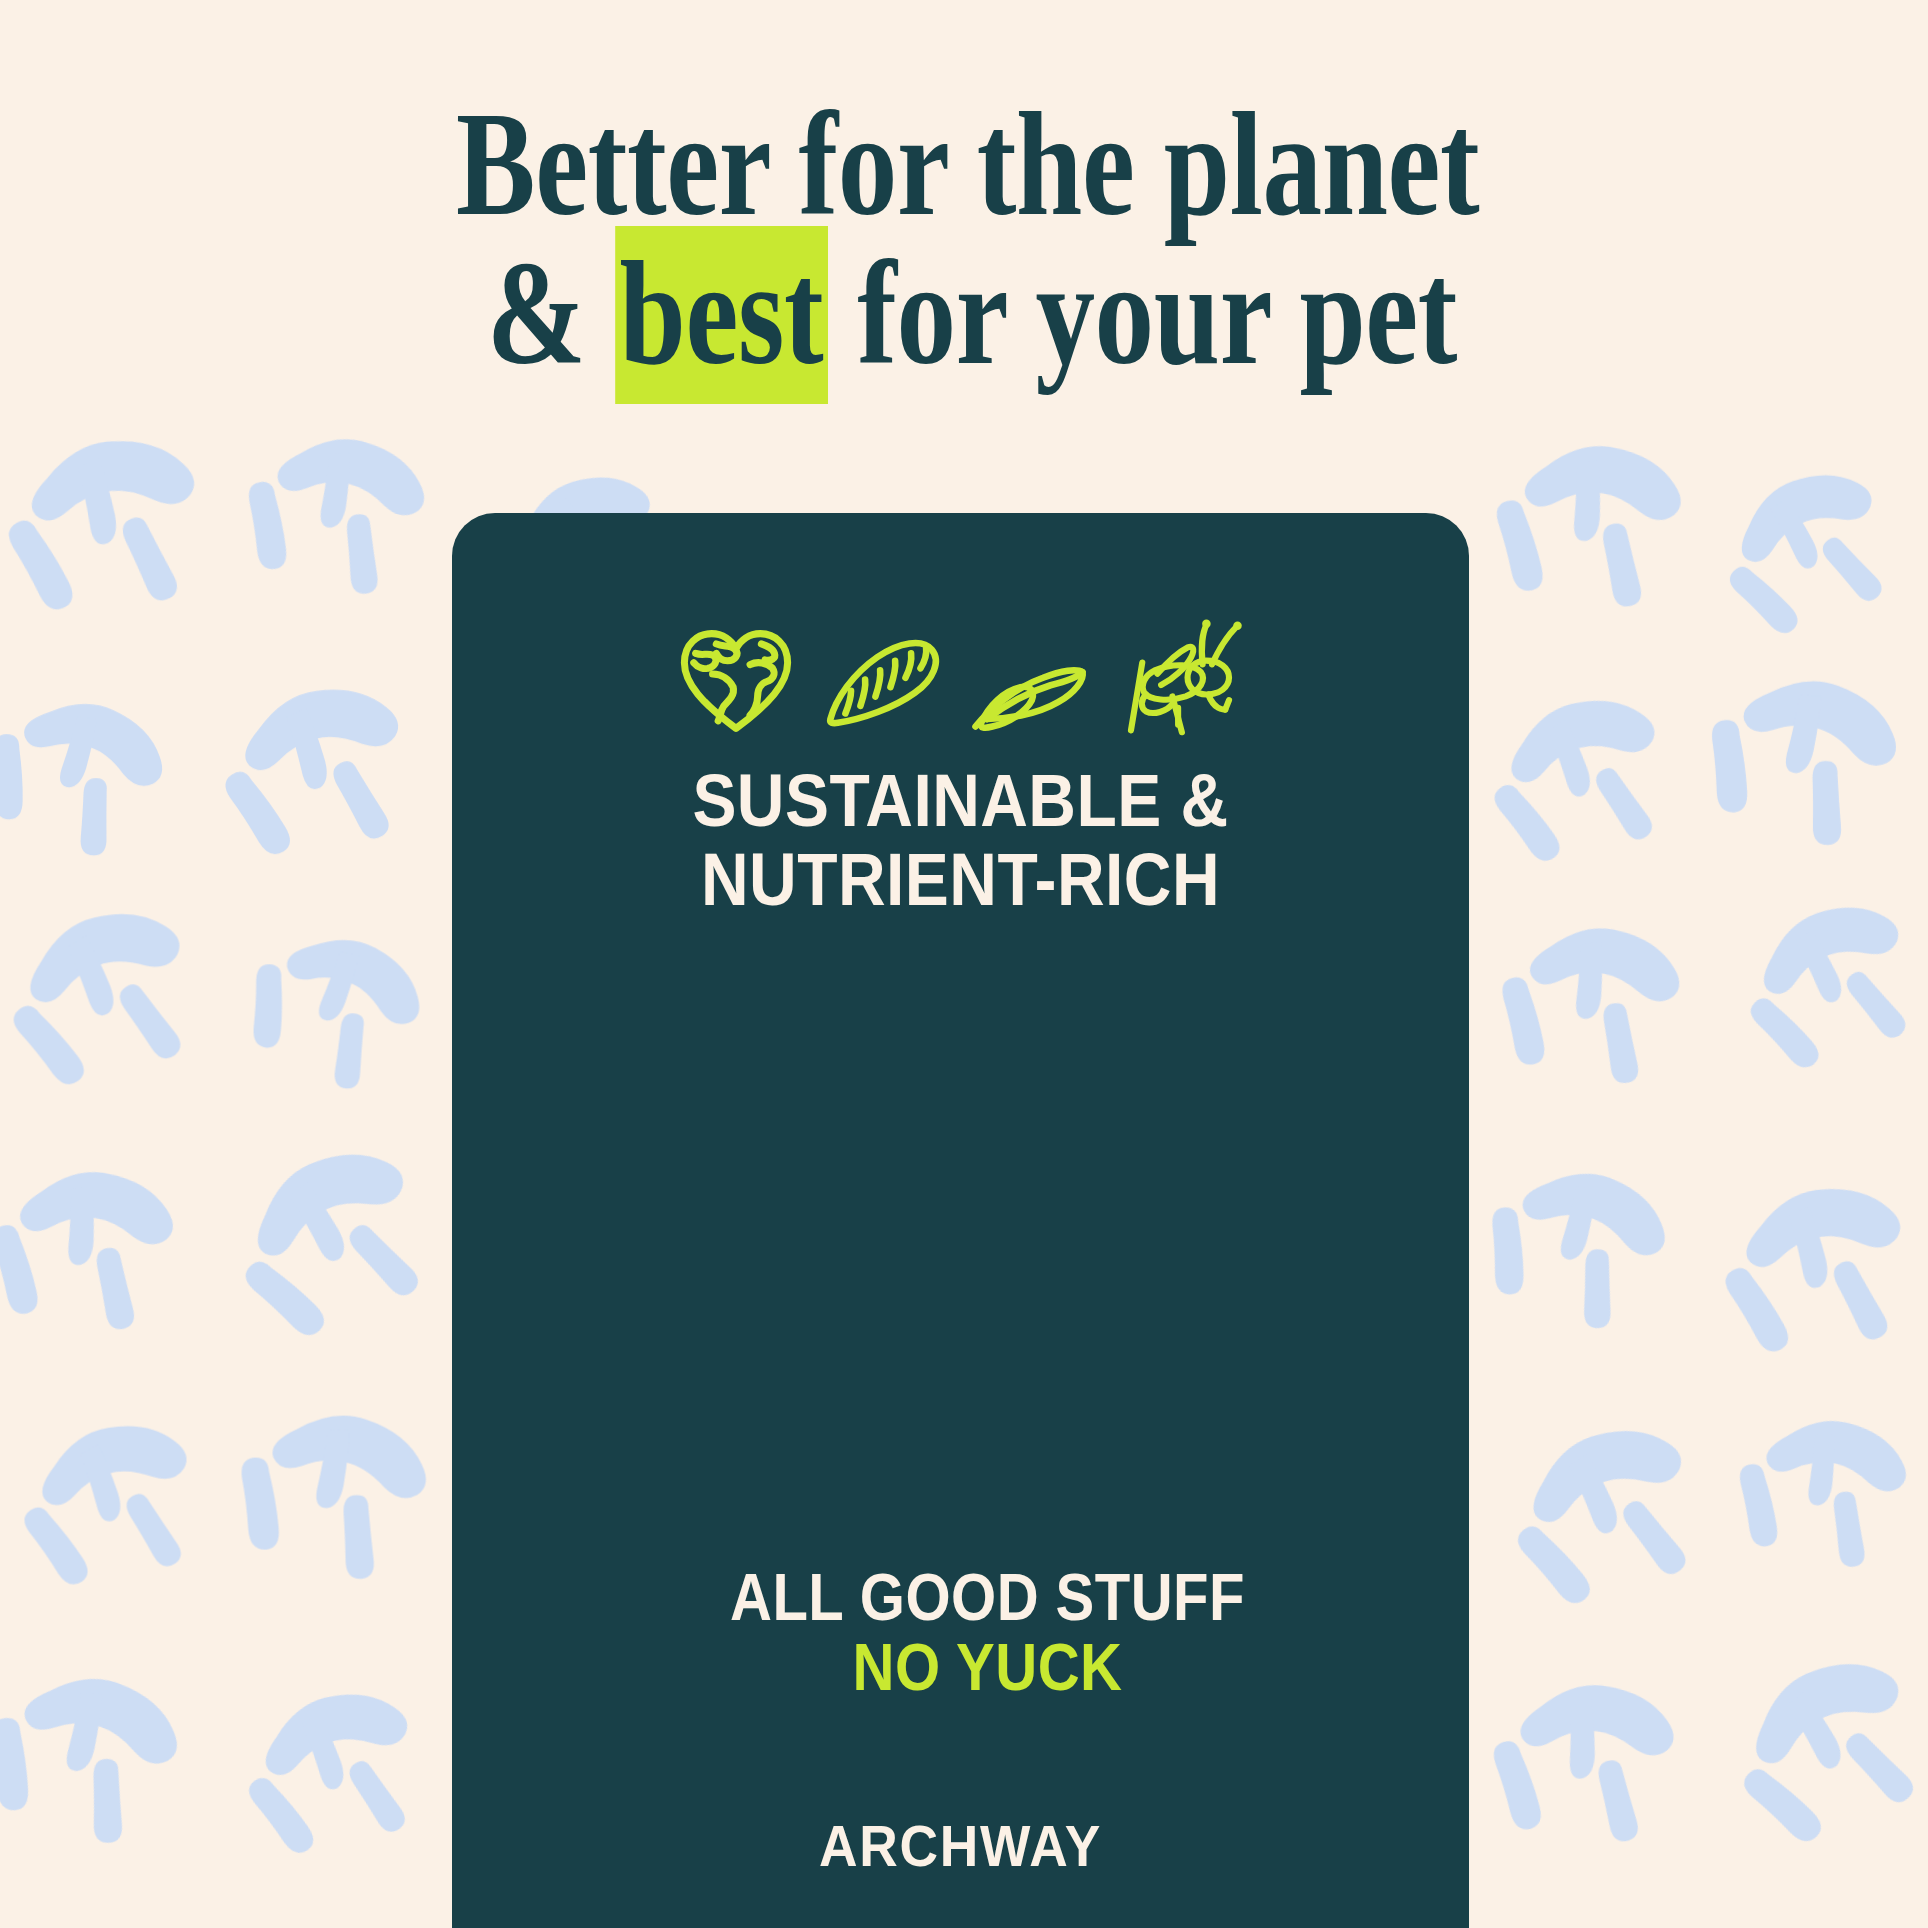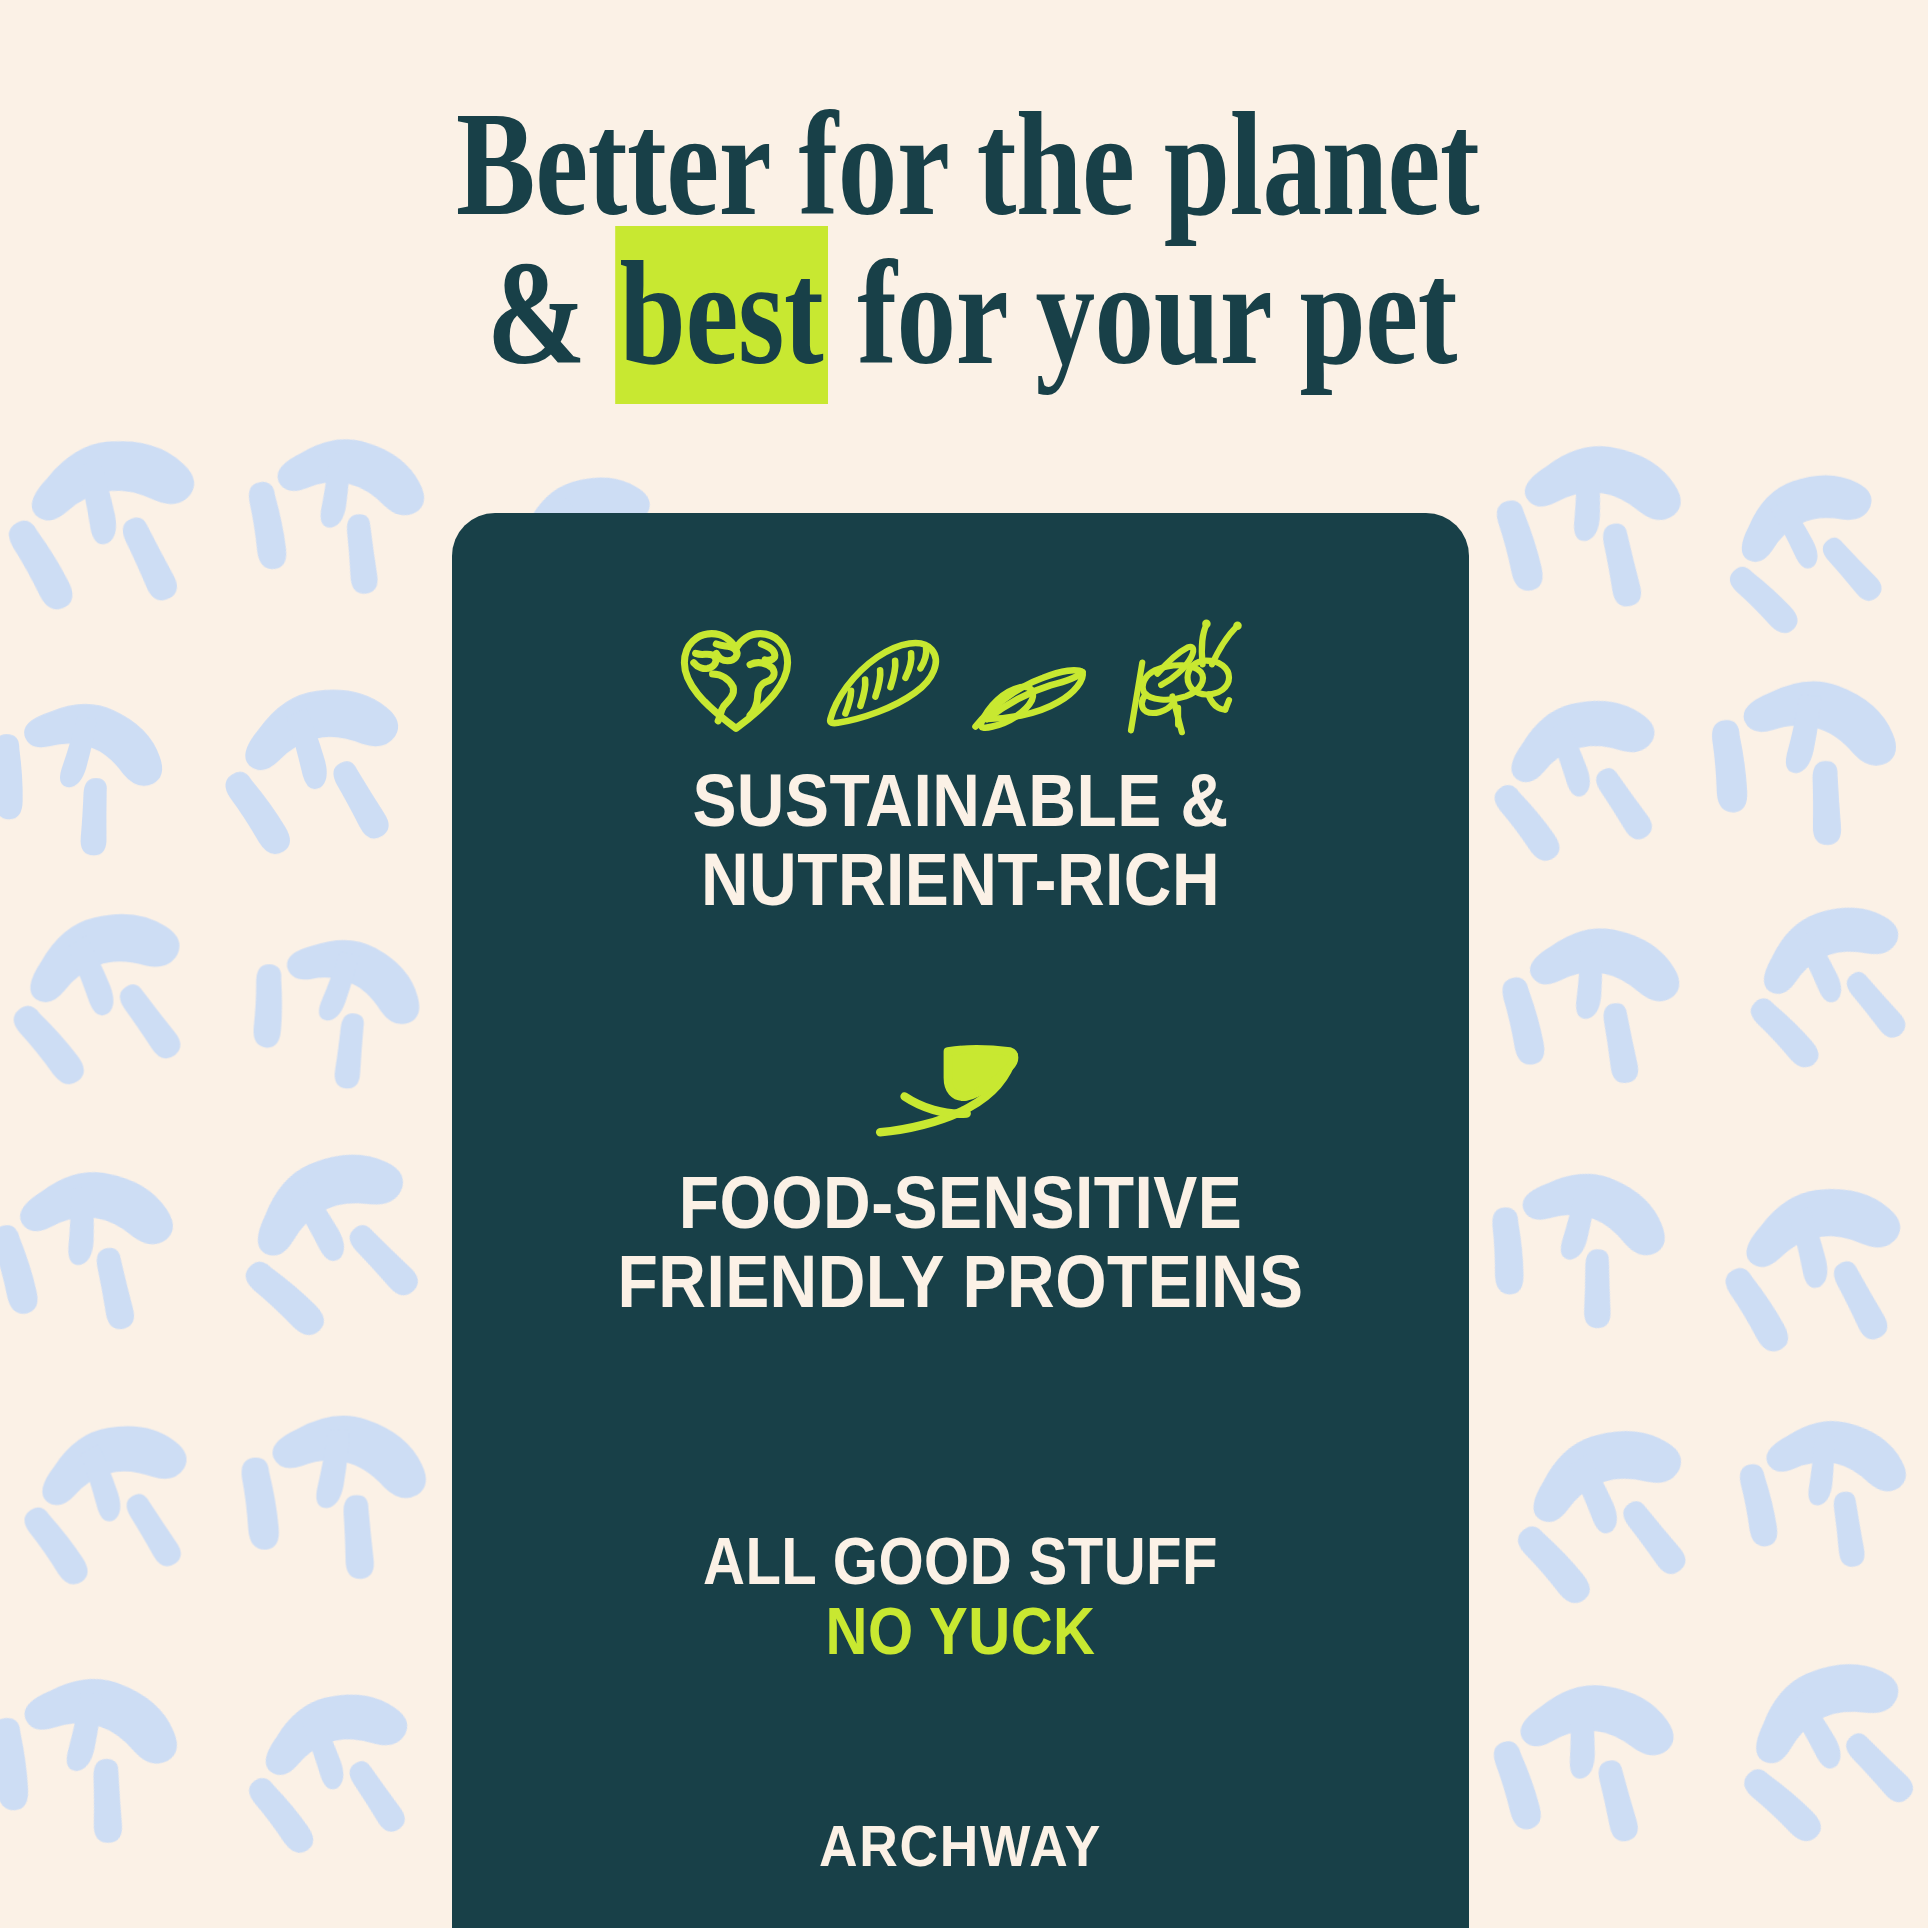--- a/index.html
+++ b/index.html
@@ -77,21 +77,21 @@
 
   
   .benefit {
     position: absolute;
     left: 0;
     width: 100%;
     text-align: center;
   }
   #benefit-0 { top: 77px; }
   #benefit-1 { top: 499px; }
-  #benefit-2 { top: 990px; }
+  #benefit-2 { top: 1026px; padding-left: 27px; }
 
   .icon-row {
     display: flex;
     justify-content: center;
     align-items: flex-end;
     gap: 24.5px;
     height: 124px;
   }
   .icon-row.single { gap: 0; height: 104px; }
 
@@ -232,35 +232,20 @@
           </g>
         </svg>
 
       </div>
       <div class="benefit-text">
         <span class="line">SUSTAINABLE &amp;</span>
         <span class="line">NUTRIENT-RICH</span>
       </div>
     </div>
 
-    <div class="benefit" id="benefit-1">
-      <div class="icon-row single">
-        <svg width="188" height="102" viewBox="0 0 200 108">
-          <g fill="none" stroke="#C8E831" stroke-width="9" stroke-linecap="round" stroke-linejoin="round">
-            <path d="M14 100 C 40 98 78 90 108 74 C 134 60 150 40 156 18"></path>
-            <path d="M40 62 C 58 74 82 82 106 80"></path>
-            <path d="M86 14 C 110 10 136 12 152 14 C 158 16 158 24 152 30 C 140 44 122 58 106 62 C 92 64 86 54 86 42 C 86 30 86 20 86 14 Z" fill="#C8E831"></path>
-          </g>
-        </svg>
-      </div>
-      <div class="benefit-text">
-        <span class="line">FOOD-SENSITIVE</span>
-        <span class="line">FRIENDLY PROTEINS</span>
-      </div>
-    </div>
 
     <div class="benefit" id="benefit-2">
       <div class="benefit-text">
         <span class="line">ALL GOOD STUFF</span>
         <span class="line line-accent">NO YUCK</span>
       </div>
     </div>
 
     <div id="brand-logo">ARCHWAY</div>
 

